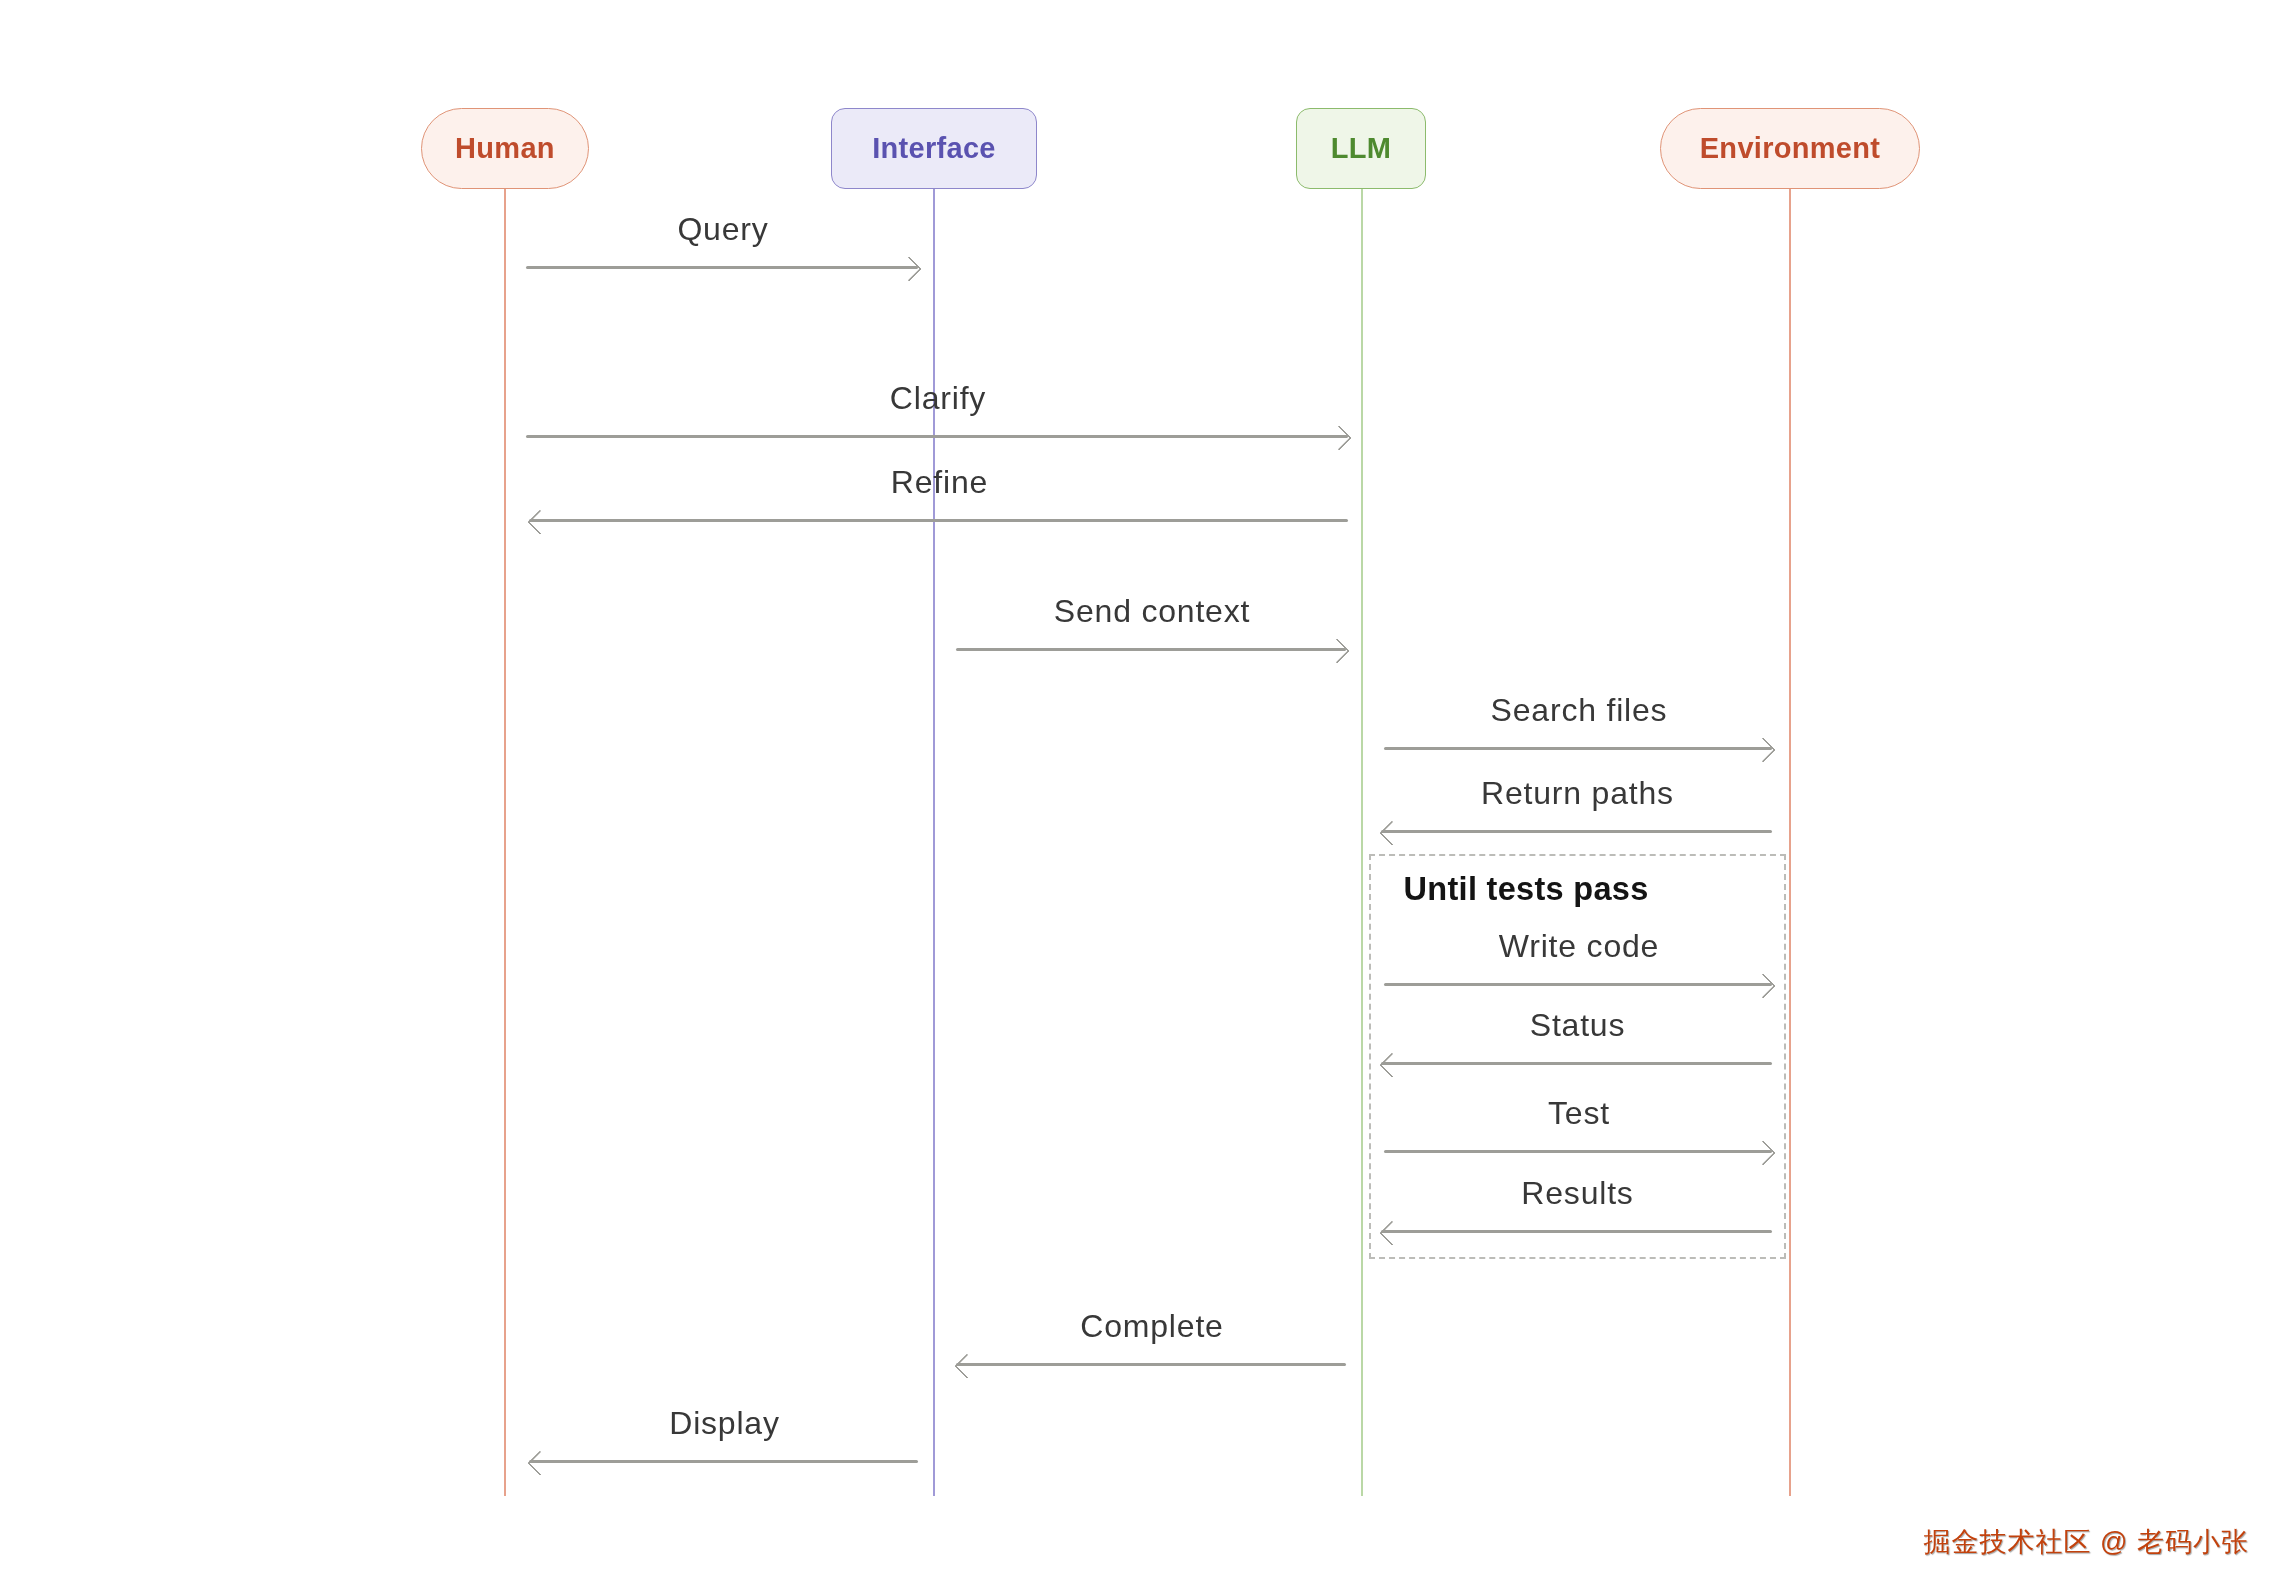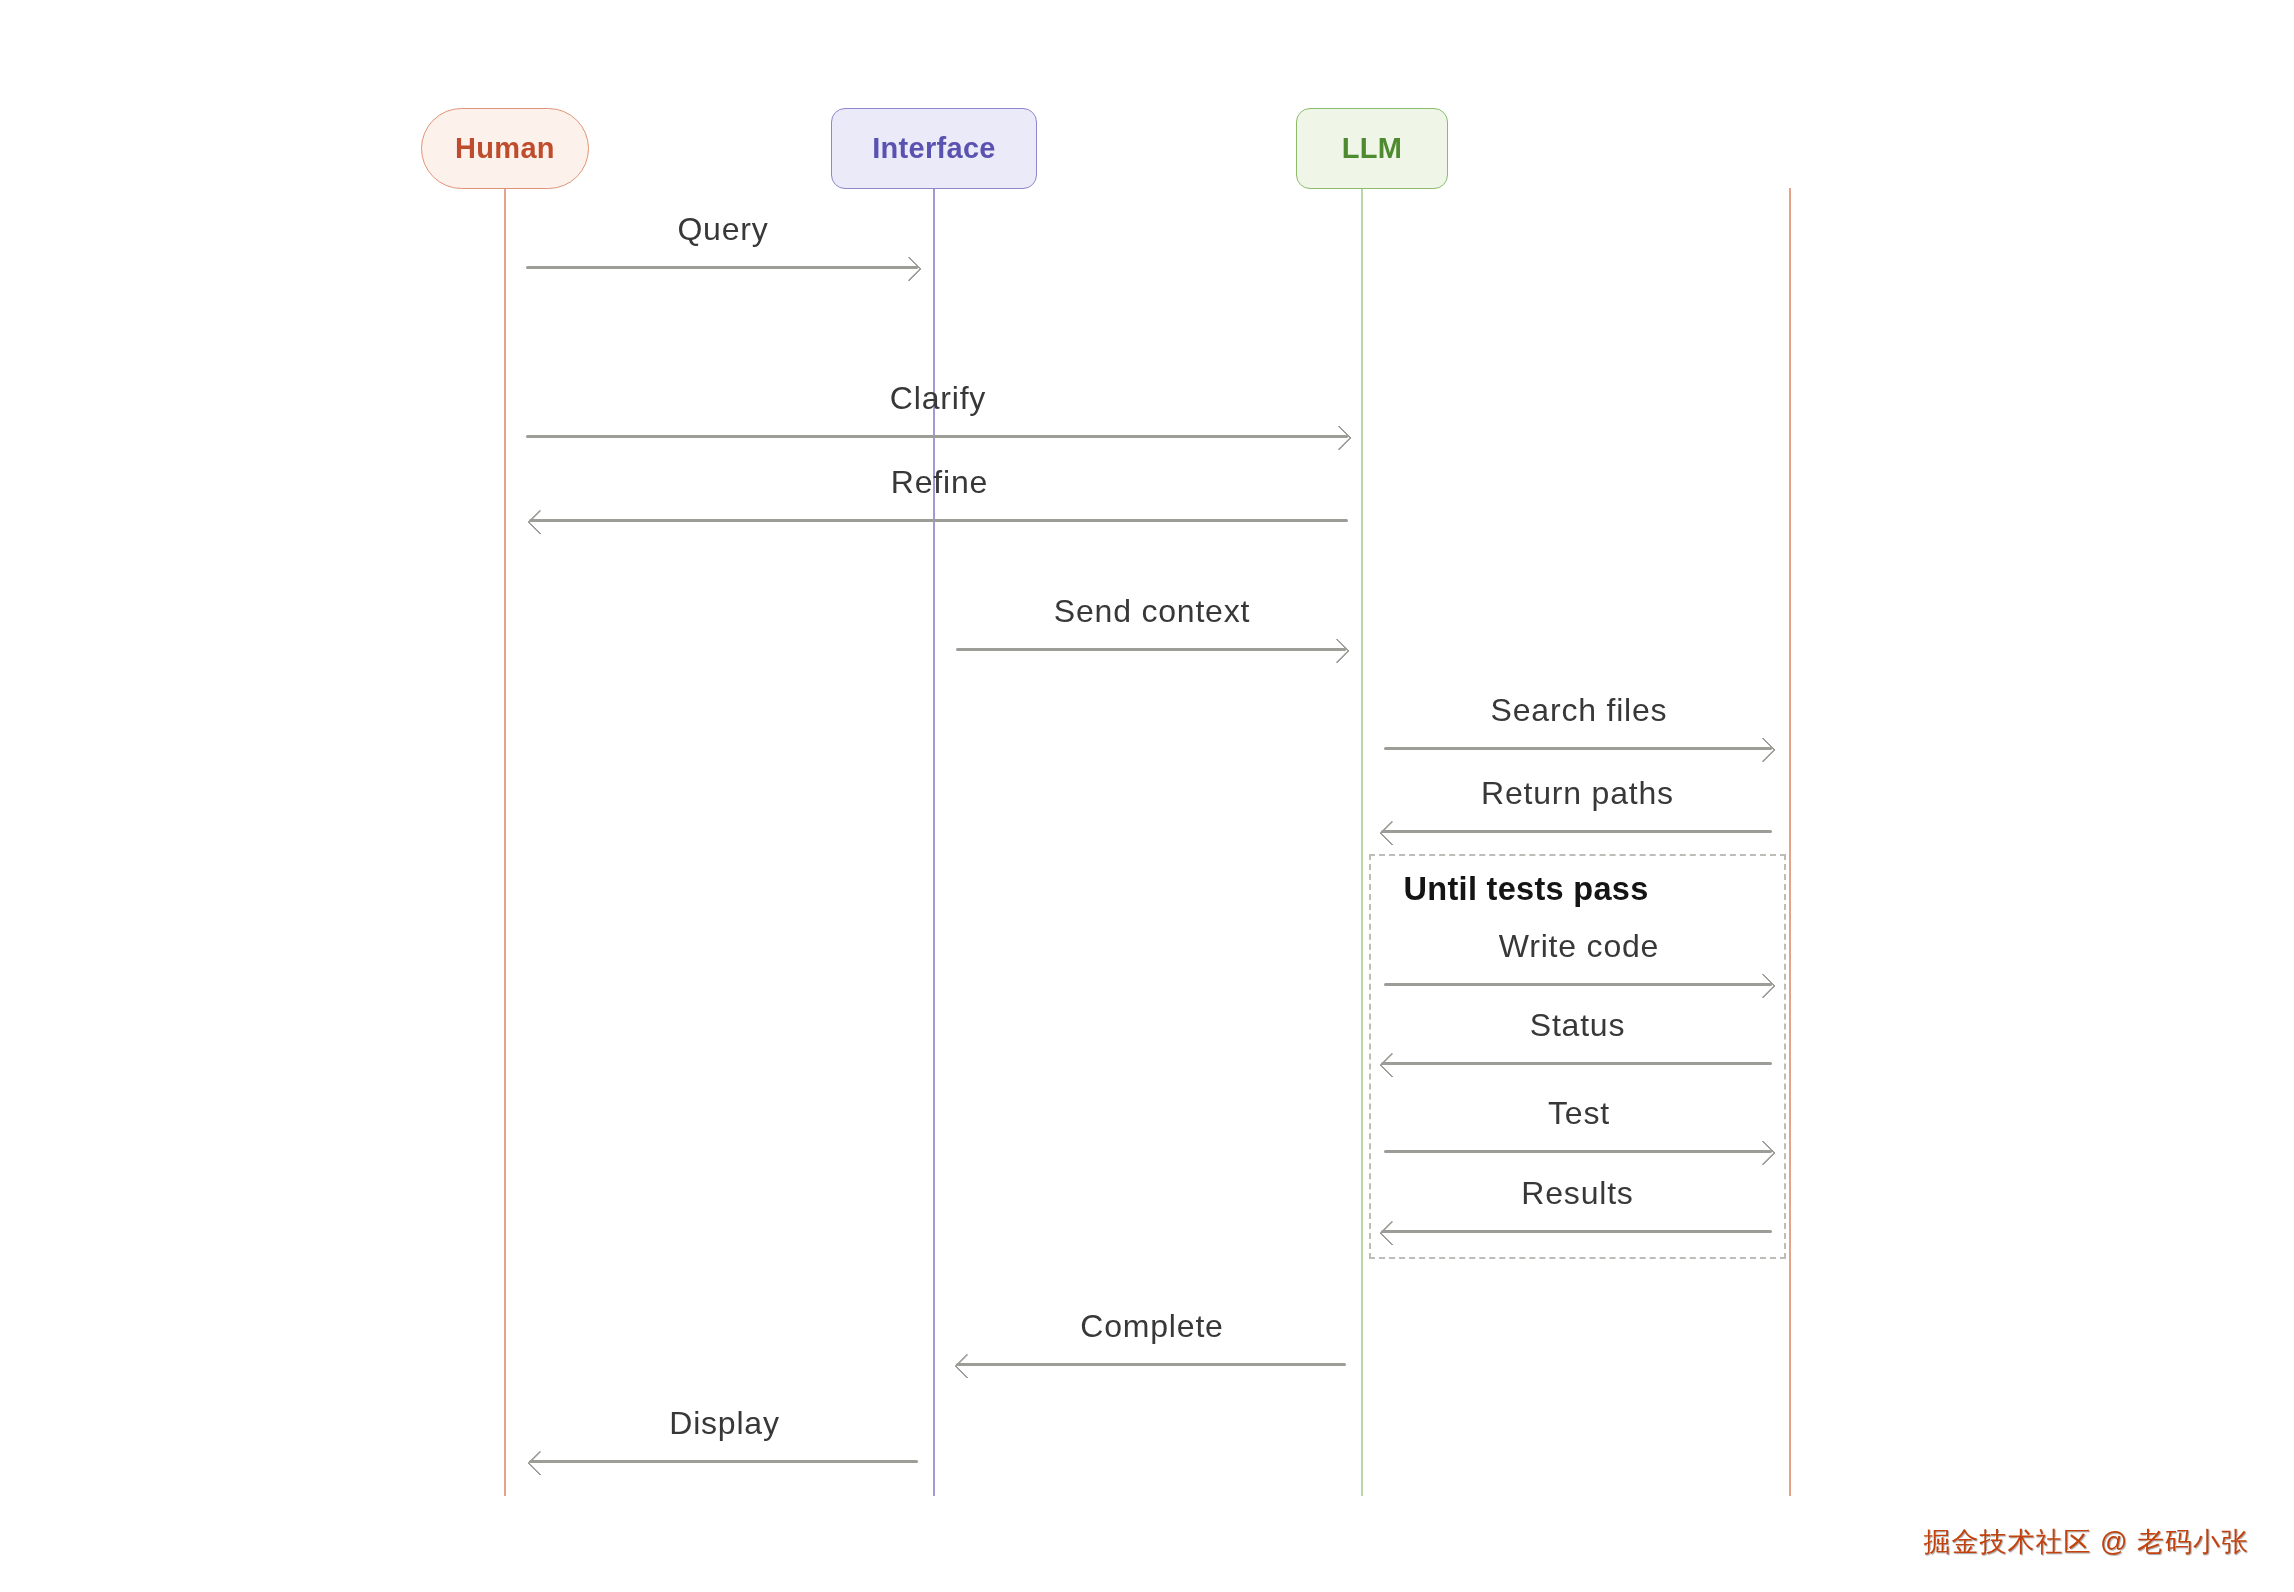--- a/index.html
+++ b/index.html
@@ -18,21 +18,21 @@
   
   .actor {
     position:absolute; top:108px; height:81px; box-sizing:border-box;
     display:flex; align-items:center; justify-content:center;
     font-weight:700; font-size:29px; letter-spacing:0.3px;
   }
   .actor.pill { border-radius:42px; }
   .actor.rect { border-radius:14px; }
   .actor-human       { left:421px;  width:168px; background:#fdf1ec; border:1.9px solid #e09477; color:#bf4c2c; }
   .actor-interface   { left:831px;  width:206px; background:#ebeaf8; border:1.9px solid #8e87cb; color:#5a52b0; }
-  .actor-llm         { left:1296px; width:152px; background:#eff6e8; border:1.9px solid #8cbb6c; color:#4e8a2f; }
+  .actor-llm         { left:1296px; width:130px; background:#eff6e8; border:1.9px solid #8cbb6c; color:#4e8a2f; }
   .actor-environment { left:1660px; width:260px; background:#fdf1ec; border:1.9px solid #e09477; color:#bf4c2c; }
 
   
   .loop {
     position:absolute; box-sizing:border-box;
     border:2.9px dashed #bcbcb8; background:transparent;
   }
   .loop-1 { left:497px;  top:301px; width:876px; height:248px; }
   .loop-2 { left:1369px; top:854px; width:417px; height:405px; }
   .loop-label {
@@ -102,20 +102,23 @@
 
   <div class="actor pill actor-human">
     <span>Human</span>
   </div>
   <div class="actor rect actor-interface">
     <span>Interface</span>
   </div>
   <div class="actor rect actor-llm">
     <span>LLM</span>
   </div>
+  <div class="actor pill actor-environment">
+    <span>Environment</span>
+  </div>
 
   <div class="msg right m-query">
     <div class="msg-label">Query</div>
     <div class="msg-arrow"></div>
   </div>
 
   <div class="msg left m-refine">
     <div class="msg-label">Refine</div>
     <div class="msg-arrow"></div>
   </div>

